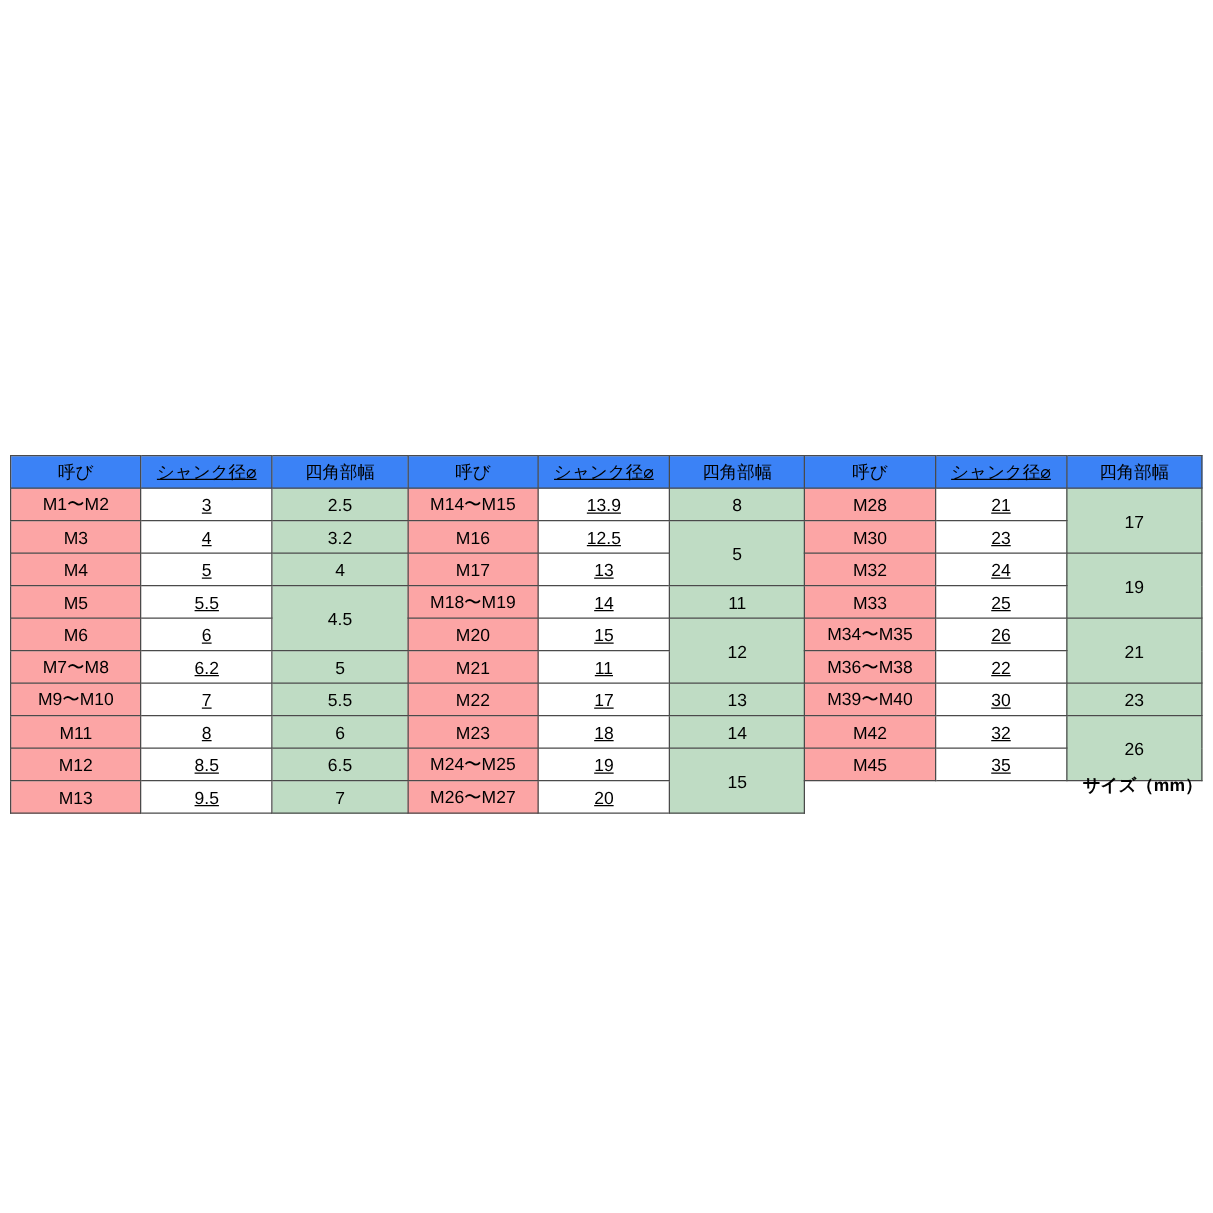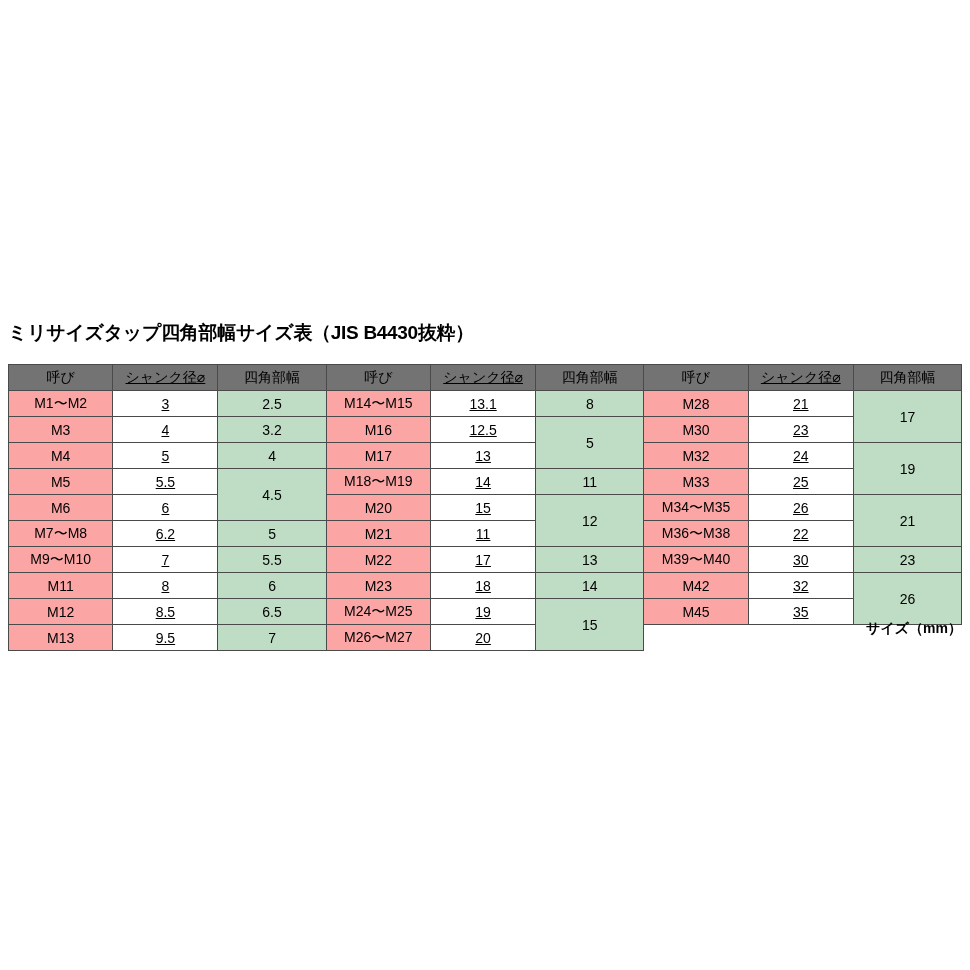--- a/index.html
+++ b/index.html
@@ -41,21 +41,21 @@
   table.sizes td, table.sizes th {
     border: 1px solid #4a4a4a;
     height: 25px;
     text-align: center;
     vertical-align: middle;
     padding: 0;
     font-weight: normal;
     font-size: 14px;
   }
   .hdr {
-    background: #737373;
+    background: #3b82f6;
     font-weight: bold;
     font-size: 13px;
   }
   .name {
     background: #fca5a5;
   }
   .shank {
     background: #ffffff;
   }
   .sq {
@@ -76,21 +76,20 @@
     color: #000000;
     font-weight: bold;
     text-align: center;
   }
 </style>
 </head>
 <body>
 
 <div id="page">
 
-  <div id="title">ミリサイズタップ四角部幅サイズ表（JIS B4430抜粋）</div>
 
   <div id="table-wrap">
     <table class="sizes">
       <thead>
         <tr>
           <th class="hdr grp-name">呼び</th>
           <th class="hdr grp-shank">シャンク径⌀</th>
           <th class="hdr grp-sq">四角部幅</th>
           <th class="hdr grp-name">呼び</th>
           <th class="hdr grp-shank">シャンク径⌀</th>
@@ -99,21 +98,21 @@
           <th class="hdr grp-shank">シャンク径⌀</th>
           <th class="hdr grp-sq">四角部幅</th>
         </tr>
       </thead>
       <tbody id="tbody">
           <tr>
             <td class="name grp-name">M1〜M2</td>
             <td class="shank grp-shank">3</td>
             <td class="sq grp-sq">2.5</td>
             <td class="name grp-name">M14〜M15</td>
-            <td class="shank grp-shank">13.1</td>
+            <td class="shank grp-shank">13.9</td>
             <td class="sq grp-sq">8</td>
             <td class="name grp-name">M28</td>
             <td class="shank grp-shank">21</td>
             <td class="sq grp-sq" rowspan="2">17</td>
           </tr>
           <tr>
             <td class="name grp-name">M3</td>
             <td class="shank grp-shank">4</td>
             <td class="sq grp-sq">3.2</td>
             <td class="name grp-name">M16</td>

